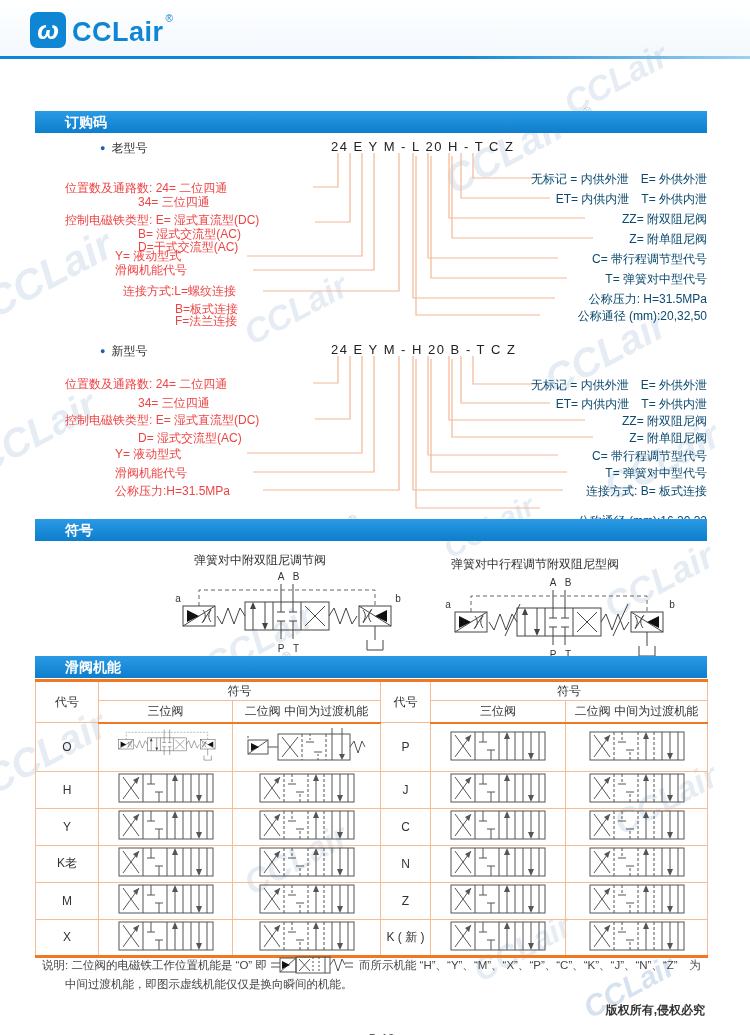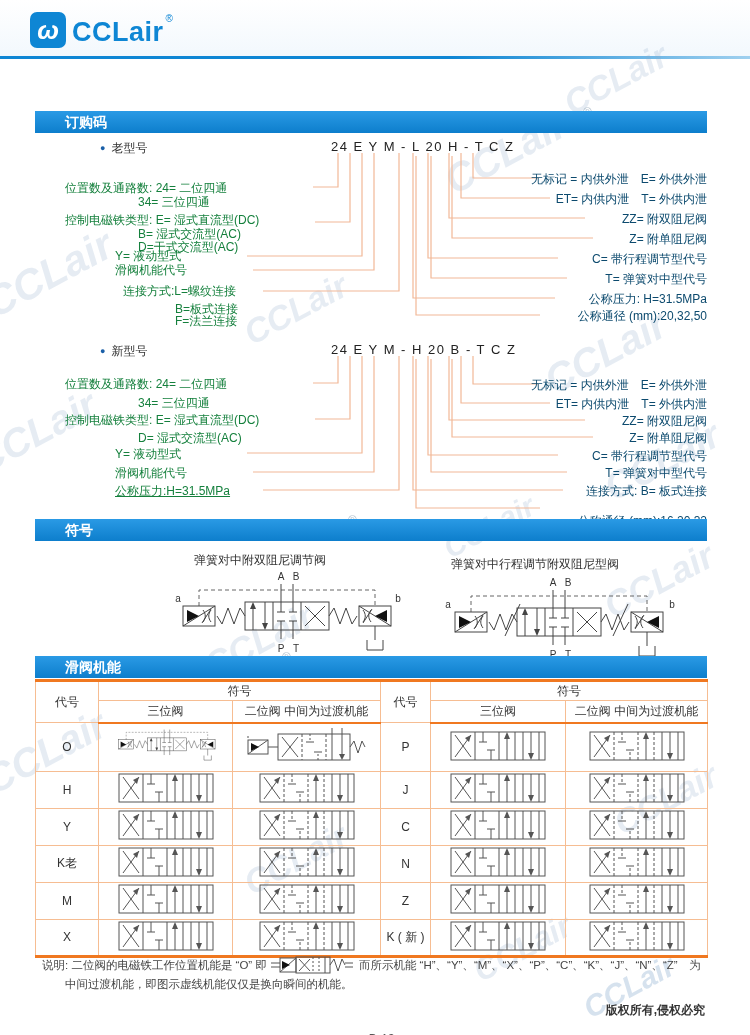--- a/index.html
+++ b/index.html
@@ -23,21 +23,21 @@
   .tagline{position:absolute;right:30px;top:30px;color:#e8720c;font-size:15px;font-weight:bold;letter-spacing:1px;}
   
   .bar{position:absolute;left:35px;width:672px;height:22px;box-sizing:border-box;
     background:linear-gradient(#2a9ae5,#0d7ecc);color:#fff;
     font-size:14px;font-weight:bold;line-height:22px;padding-left:30px;}
   
   .model-block{position:absolute;left:35px;width:672px;}
   .model-head{position:absolute;font-size:12px;color:#333;}
   .model-head .dot{color:#1a5fa8;font-size:9px;vertical-align:1px;margin-right:6px;}
   .model-code{position:absolute;font-size:13px;letter-spacing:1.5px;color:#222;white-space:pre;}
-  .lbl{position:absolute;font-size:12px;color:#15803d;white-space:nowrap;}
+  .lbl{position:absolute;font-size:12px;color:#ef4444;white-space:nowrap;}
   .rlbl{position:absolute;right:0;font-size:12px;color:#0c4a6e;white-space:nowrap;text-align:right;}
   .lines-svg{position:absolute;left:0;top:0;}
   
   .diag-title{position:absolute;font-size:12px;color:#333;text-align:center;}
   
   table.spool{position:absolute;left:35px;top:679px;border-collapse:collapse;table-layout:fixed;
     border-top:3px solid #f07820;border-bottom:3px solid #f07820;background:transparent;}
   table.spool td,table.spool th{border:1px solid #f6bd92;font-weight:normal;
     font-size:12px;color:#333;text-align:center;vertical-align:middle;padding:0;}
   table.spool tr.subhead th{border-bottom:2px solid #f07820;}
@@ -281,21 +281,21 @@
     </g>
   </svg>
   <div class="model-head" style="left:65px;top:3px;"><span class="dot">●</span><span>新型号</span></div>
   <div class="model-code" style="left:296px;top:2px;">24 E Y M - H 20 B - T C Z</div>
   <div class="lbl" style="left:30px;top:36px;">位置数及通路数: 24= 二位四通</div>
   <div class="lbl" style="left:103px;top:55px;">34= 三位四通</div>
   <div class="lbl" style="left:30px;top:72px;">控制电磁铁类型: E= 湿式直流型(DC)</div>
   <div class="lbl" style="left:103px;top:90px;">D= 湿式交流型(AC)</div>
   <div class="lbl" style="left:80px;top:106px;">Y= 液动型式</div>
   <div class="lbl" style="left:80px;top:125px;">滑阀机能代号</div>
-  <div class="lbl" style="left:80px;top:143px;text-decoration:underline;">公称压力:H=31.5MPa</div>
+  <div class="lbl" style="left:80px;top:143px;">公称压力:H=31.5MPa</div>
   <div class="rlbl" style="top:37px;">无标记 = 内供外泄　E= 外供外泄</div>
   <div class="rlbl" style="top:56px;">ET= 内供内泄　T= 外供内泄</div>
   <div class="rlbl" style="top:73px;">ZZ= 附双阻尼阀</div>
   <div class="rlbl" style="top:90px;">Z= 附单阻尼阀</div>
   <div class="rlbl" style="top:108px;">C= 带行程调节型代号</div>
   <div class="rlbl" style="top:125px;">T= 弹簧对中型代号</div>
   <div class="rlbl" style="top:143px;">连接方式: B= 板式连接</div>
   <div class="rlbl" style="top:173px;">公称通径 (mm):16,20,32</div>
 </div>
 

